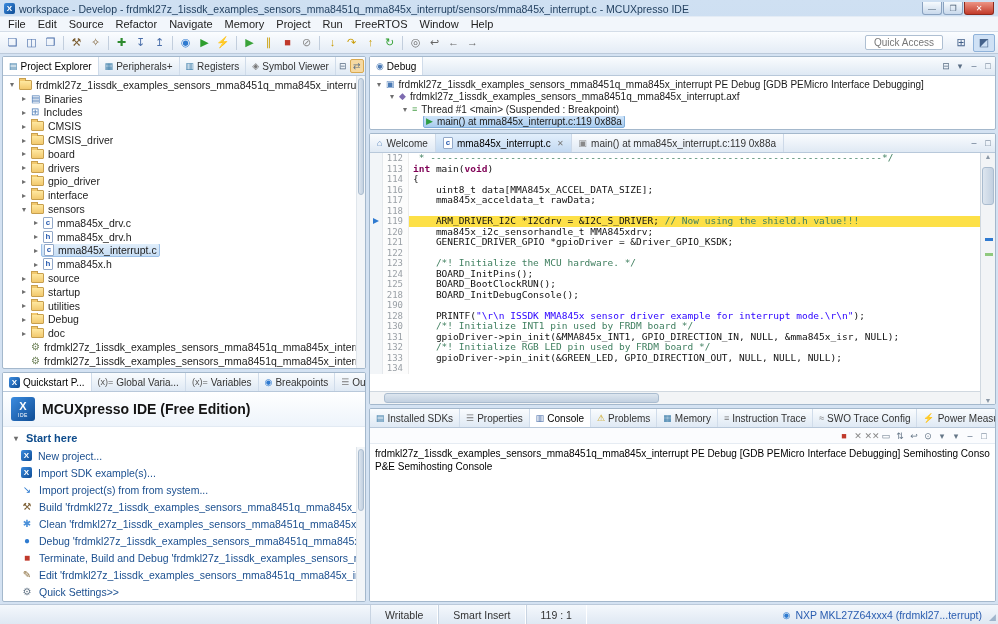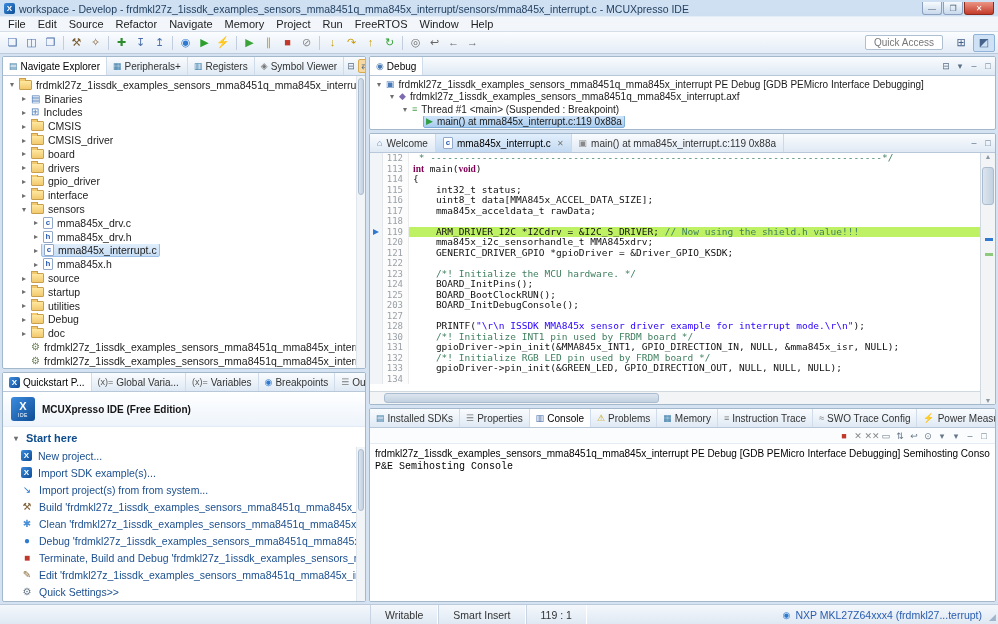--- a/index.html
+++ b/index.html
@@ -87,21 +87,21 @@
                  background: linear-gradient(90deg,#dbe4ee,#c2d0e0); border: 1px solid #aabccf; border-radius: 3px; }
 
   
   .qs-head { display: flex; align-items: center; gap: 7px; padding: 5px 8px;
              background: linear-gradient(#ffffff,#eef4fb); border-bottom: 1px solid #e2eaf3; flex:none;}
   .qs-logo { width: 24px; height: 24px; border-radius: 3px; flex: none;
              background: linear-gradient(135deg,#3b8ce0,#0f4c94); color: #fff;
              display: flex; flex-direction: column; align-items: center; justify-content: center; }
   .qs-logo .x { font-size: 11px; font-weight: bold; line-height: 11px; }
   .qs-logo .sub { font-size: 5px; line-height: 6px; letter-spacing: 0.5px; }
-  .qs-title { font-weight: bold; font-size: 10px; color: #141414; }
+  .qs-title { font-weight: bold; font-size: 14px; color: #141414; }
   .qs-section { display: flex; align-items: center; gap: 5px; padding: 5px 8px 3px 8px;
                 color: #0e4c8c; font-weight: bold; font-size: 11px; flex:none; }
   .qs-items { flex: 1; overflow: hidden; position: relative; }
   .qs-item { height: 17px; display: flex; align-items: center; gap: 6px; padding-left: 18px;
              font-size: 10.5px; color: #1b4f8f; white-space: nowrap; overflow: hidden; }
   .qi-x { width: 11px; height: 11px; border-radius: 2px; flex: none;
           background: linear-gradient(135deg,#3b8ce0,#0f4c94); color: #fff; font-size: 8px;
           font-weight: bold; display: flex; align-items: center; justify-content: center; }
   .qi-g { width: 12px; text-align: center; font-size: 10px; flex: none; }
 
@@ -123,42 +123,42 @@
   .code-col { flex: 1; display: flex; flex-direction: column; min-width: 0; }
   .code-lines { flex: 1; overflow: hidden; background: #fff; }
   .cline { display: flex; height: 10.5px; line-height: 10.5px;
            font-family: "DejaVu Sans Mono", monospace; font-size: 9.5px; }
   .cm-ruler { width: 13px; flex: none; background: #f2f5f8; border-right: 1px solid #e4e8ec; position: relative; }
   .ip { position: absolute; left: 3px; top: 2px; width: 0; height: 0;
         border-left: 6px solid #2f7ad0; border-top: 3.5px solid transparent; border-bottom: 3.5px solid transparent; }
   .cm-num { width: 26px; flex: none; text-align: right; padding-right: 5px; color: #9aa0a6;
             background: #fcfcfc; border-right: 1px solid #ececec; font-size: 9px; }
   .cm-text { flex: 1; white-space: pre; overflow: hidden; padding-left: 4px; color:#111; }
-  .cline.cur .cm-text { background: #bef264; }
-  .tok-kw { color: #7f0055; font-weight: bold; font-family: Liberation Serif, serif; }
+  .cline.cur .cm-text { background: #fde047; }
+  .tok-kw { color: #7f0055; font-weight: bold; }
   .tok-cm { color: #3f7f5f; }
   .tok-st { color: #2a00ff; }
   .tok-pl { color: #111; }
   .hscroll { height: 13px; border-top: 1px solid #d0d8e0; background: #f2f4f6; position: relative; flex:none; }
   .hscroll .thumb { position: absolute; top: 1px; bottom: 1px; left: 14px; width: 45%;
                     background: linear-gradient(#dde6ef,#c2d0e0); border: 1px solid #aabccf; border-radius: 3px; }
   .vscroll { width: 15px; border-left: 1px solid #d0d8e0; background: #f2f4f6;
              position: relative; flex: none; display:flex; flex-direction:column;
              align-items:center; justify-content:space-between; font-size:7px; color:#8a97a5; }
   .vscroll .thumb { position: absolute; left: 1px; right: 1px; top: 14px; height: 38px;
                     background: linear-gradient(90deg,#dde6ef,#c2d0e0); border: 1px solid #aabccf; border-radius: 3px; }
   .ov-mark { position:absolute; right:2px; width:8px; height:3px; }
 
   
   .con-toolbar { height: 16px; background: #fbfcfe; border-bottom: 1px solid #e6ecf3;
                  display: flex; align-items: center; justify-content: flex-end; padding-right: 4px; flex:none; }
   .con-toolbar .mini { margin: 0; }
   .con-body { flex: 1; overflow: hidden; padding: 3px 5px; background:#fff; }
   .con-line { font-size: 10px; line-height: 13px; color: #000; white-space: nowrap; overflow: hidden; }
-  .con-line.mono { font-family: Liberation Mono, monospace; }
+  .con-line.mono { font-family: Liberation Sans, sans-serif; }
 
   
   .statusbar { height: 20px; background: linear-gradient(#f4f8fc,#dfe8f3);
                border-top: 1px solid #bccadb; display: flex; align-items: center;
                font-size: 10.5px; color: #333; flex: none; }
   .sb-spacer { width: 370px; flex: none; }
   .sb-cell { padding: 0 14px; height: 100%; display: flex; align-items: center;
              border-left: 1px solid #c8d4e2; border-right: 1px solid #ffffff; white-space: nowrap; }
   .sb-right { margin-left: auto; display: flex; align-items: center; gap: 5px;
               padding-right: 16px; color: #2a5db0; }
@@ -235,21 +235,21 @@
   </div>
 
   <div class="main">
 
     <div class="col-left">
       <div class="panel" id="explorer">
         <div class="tabbar">
           <div style="display:flex">
               <div class="vtab active">
                 <span class="vtab-ic" style="color: rgb(58, 124, 168);">▤</span>
-                <span>Navigate Explorer</span>
+                <span>Project Explorer</span>
               </div>
               <div class="vtab">
                 <span class="vtab-ic" style="color: rgb(58, 124, 168);">▦</span>
                 <span>Peripherals+</span>
               </div>
               <div class="vtab">
                 <span class="vtab-ic" style="color: rgb(58, 124, 168);">▥</span>
                 <span>Registers</span>
               </div>
               <div class="vtab">
@@ -580,25 +580,20 @@
                   <span class="cm-num">113</span>
                   <span class="cm-text"><span class="tok-kw">int</span><span class="tok-pl"> main(</span><span class="tok-kw">void</span><span class="tok-pl">)</span></span>
                 </div>
                 <div class="cline">
                   <span class="cm-ruler"></span>
                   <span class="cm-num">114</span>
                   <span class="cm-text"><span class="tok-pl">{</span></span>
                 </div>
                 <div class="cline">
                   <span class="cm-ruler"></span>
-                  <span class="cm-num">115</span>
-                  <span class="cm-text"><span class="tok-pl">    int32_t status;</span></span>
-                </div>
-                <div class="cline">
-                  <span class="cm-ruler"></span>
                   <span class="cm-num">116</span>
                   <span class="cm-text"><span class="tok-pl">    uint8_t data[MMA845x_ACCEL_DATA_SIZE];</span></span>
                 </div>
                 <div class="cline">
                   <span class="cm-ruler"></span>
                   <span class="cm-num">117</span>
                   <span class="cm-text"><span class="tok-pl">    mma845x_acceldata_t rawData;</span></span>
                 </div>
                 <div class="cline">
                   <span class="cm-ruler"></span>
@@ -637,26 +632,26 @@
                   <span class="cm-num">124</span>
                   <span class="cm-text"><span class="tok-pl">    BOARD_InitPins();</span></span>
                 </div>
                 <div class="cline">
                   <span class="cm-ruler"></span>
                   <span class="cm-num">125</span>
                   <span class="cm-text"><span class="tok-pl">    BOARD_BootClockRUN();</span></span>
                 </div>
                 <div class="cline">
                   <span class="cm-ruler"></span>
-                  <span class="cm-num">203</span>
+                  <span class="cm-num">218</span>
                   <span class="cm-text"><span class="tok-pl">    BOARD_InitDebugConsole();</span></span>
                 </div>
                 <div class="cline">
                   <span class="cm-ruler"></span>
-                  <span class="cm-num">127</span>
+                  <span class="cm-num">190</span>
                   <span class="cm-text"></span>
                 </div>
                 <div class="cline">
                   <span class="cm-ruler"></span>
                   <span class="cm-num">128</span>
                   <span class="cm-text"><span class="tok-pl">    PRINTF(</span><span class="tok-st">"\r\n ISSDK MMA845x sensor driver example for interrupt mode.\r\n"</span><span class="tok-pl">);</span></span>
                 </div>
                 <div class="cline">
                   <span class="cm-ruler"></span>
                   <span class="cm-num">130</span>

